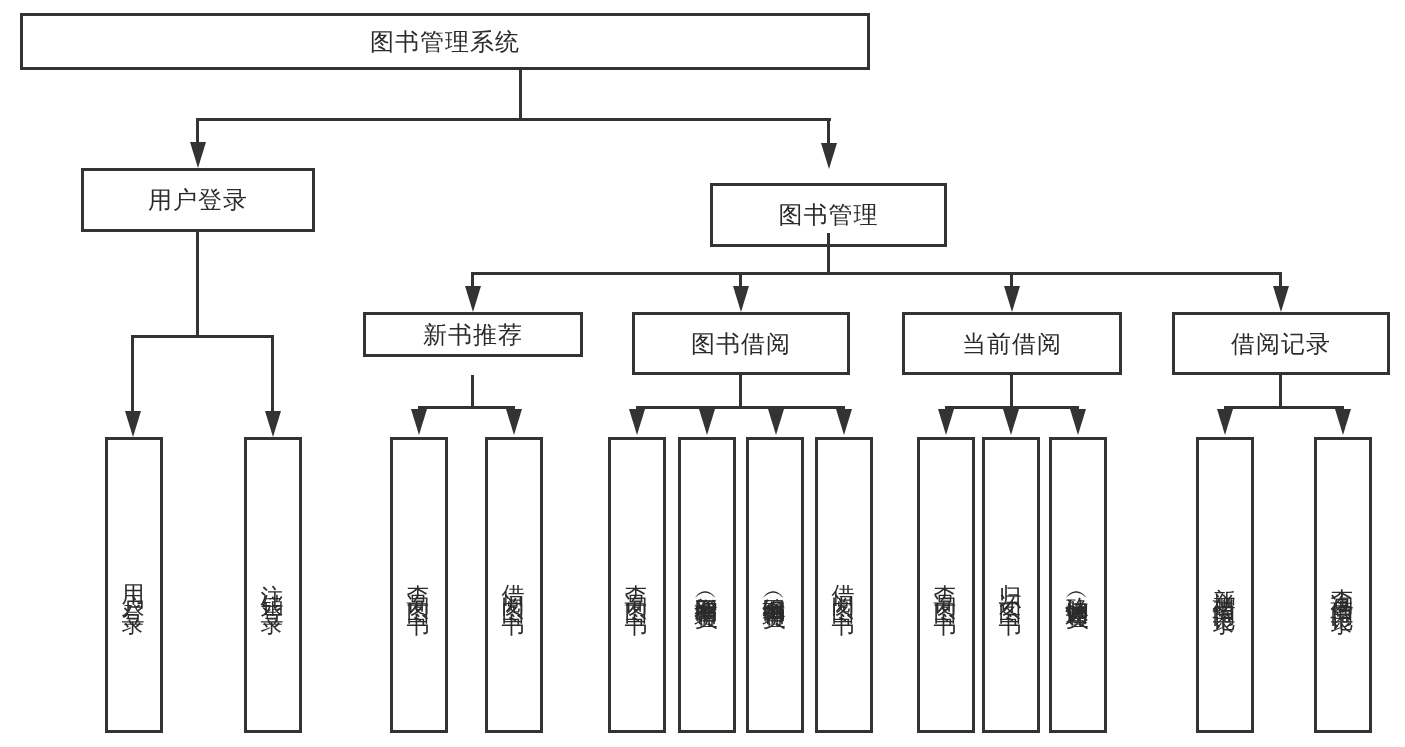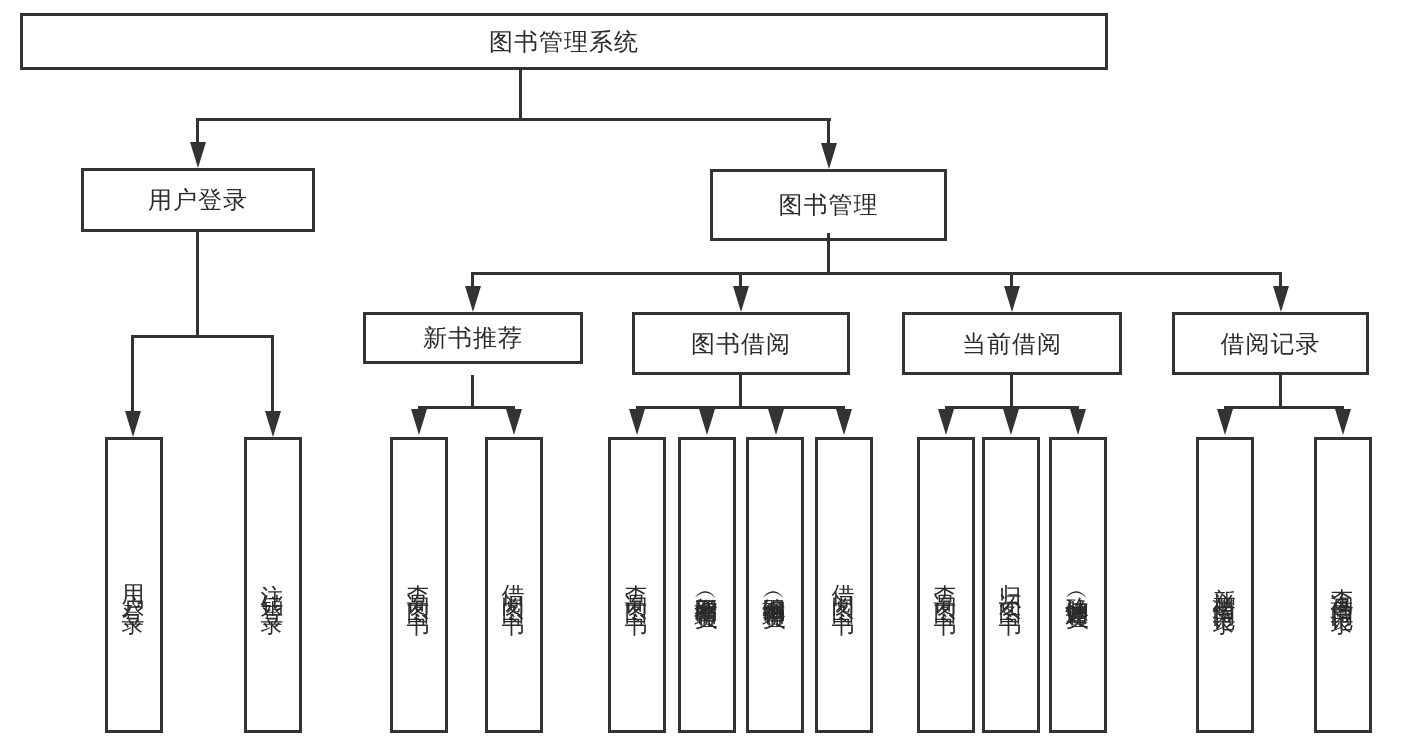--- a/index.html
+++ b/index.html
@@ -24,35 +24,35 @@
   .vbox.tight{letter-spacing:0.06em;}
   .vbox.mid{letter-spacing:0.22em;}
   #watermark{position:absolute;right:2px;bottom:4px;z-index:10;
     font-size:21px;color:rgba(187,187,187,0.95);letter-spacing:1px;}
 </style>
 </head>
 <body>
 
 <div id="canvas">
 
-  <div class="hbox" style="left:20px;top:13px;width:1088px;height:57px;">
+  <div class="hbox" style="left:20px;top:13px;width:850px;height:57px;">
     <span>图书管理系统</span>
   </div>
 
   <div class="vline" style="left:519px;top:69px;height:50px;"></div>
   <div class="hline" style="left:197px;top:118px;width:634px;"></div>
   <div class="vline" style="left:196px;top:118px;height:25px;"></div>
   <div class="arrow" style="left:190px;top:142px;"></div>
   <div class="vline" style="left:827px;top:118px;height:26px;"></div>
   <div class="arrow" style="left:821px;top:143px;"></div>
 
   <div class="hbox" style="left:81px;top:168px;width:234px;height:64px;">
     <span>用户登录</span>
   </div>
-  <div class="hbox" style="left:710px;top:169px;width:237px;height:72px;">
+  <div class="hbox" style="left:710px;top:183px;width:237px;height:64px;">
     <span>图书管理</span>
   </div>
 
   <div class="vline" style="left:196px;top:232px;height:103px;"></div>
   <div class="hline" style="left:132px;top:335px;width:142px;"></div>
   <div class="vline" style="left:131px;top:335px;height:77px;"></div>
   <div class="arrow" style="left:125px;top:411px;"></div>
   <div class="vline" style="left:271px;top:335px;height:77px;"></div>
   <div class="arrow" style="left:265px;top:411px;"></div>
 
@@ -60,30 +60,30 @@
   <div class="hline" style="left:471px;top:272px;width:811px;"></div>
   <div class="vline" style="left:471px;top:272px;height:16px;"></div>
   <div class="arrow" style="left:465px;top:286px;"></div>
   <div class="vline" style="left:739px;top:272px;height:16px;"></div>
   <div class="arrow" style="left:733px;top:286px;"></div>
   <div class="vline" style="left:1010px;top:272px;height:16px;"></div>
   <div class="arrow" style="left:1004px;top:286px;"></div>
   <div class="vline" style="left:1279px;top:272px;height:16px;"></div>
   <div class="arrow" style="left:1273px;top:286px;"></div>
 
-  <div class="hbox" style="left:363px;top:312px;width:220px;height:52px;">
+  <div class="hbox" style="left:363px;top:312px;width:220px;height:45px;">
     <span>新书推荐</span>
   </div>
   <div class="hbox" style="left:902px;top:312px;width:220px;height:63px;">
     <span>当前借阅</span>
   </div>
   <div class="hbox" style="left:632px;top:312px;width:218px;height:63px;">
     <span>图书借阅</span>
   </div>
-  <div class="hbox" style="left:1172px;top:312px;width:197px;height:63px;">
+  <div class="hbox" style="left:1172px;top:312px;width:218px;height:63px;">
     <span>借阅记录</span>
   </div>
 
   <div class="vline" style="left:471px;top:375px;height:31px;"></div>
   <div class="hline" style="left:418px;top:406px;width:97px;"></div>
   <div class="arrow" style="left:411px;top:409px;"></div>
   <div class="arrow" style="left:506px;top:409px;"></div>
 
   <div class="vline" style="left:739px;top:375px;height:31px;"></div>
   <div class="hline" style="left:636px;top:406px;width:209px;"></div>

